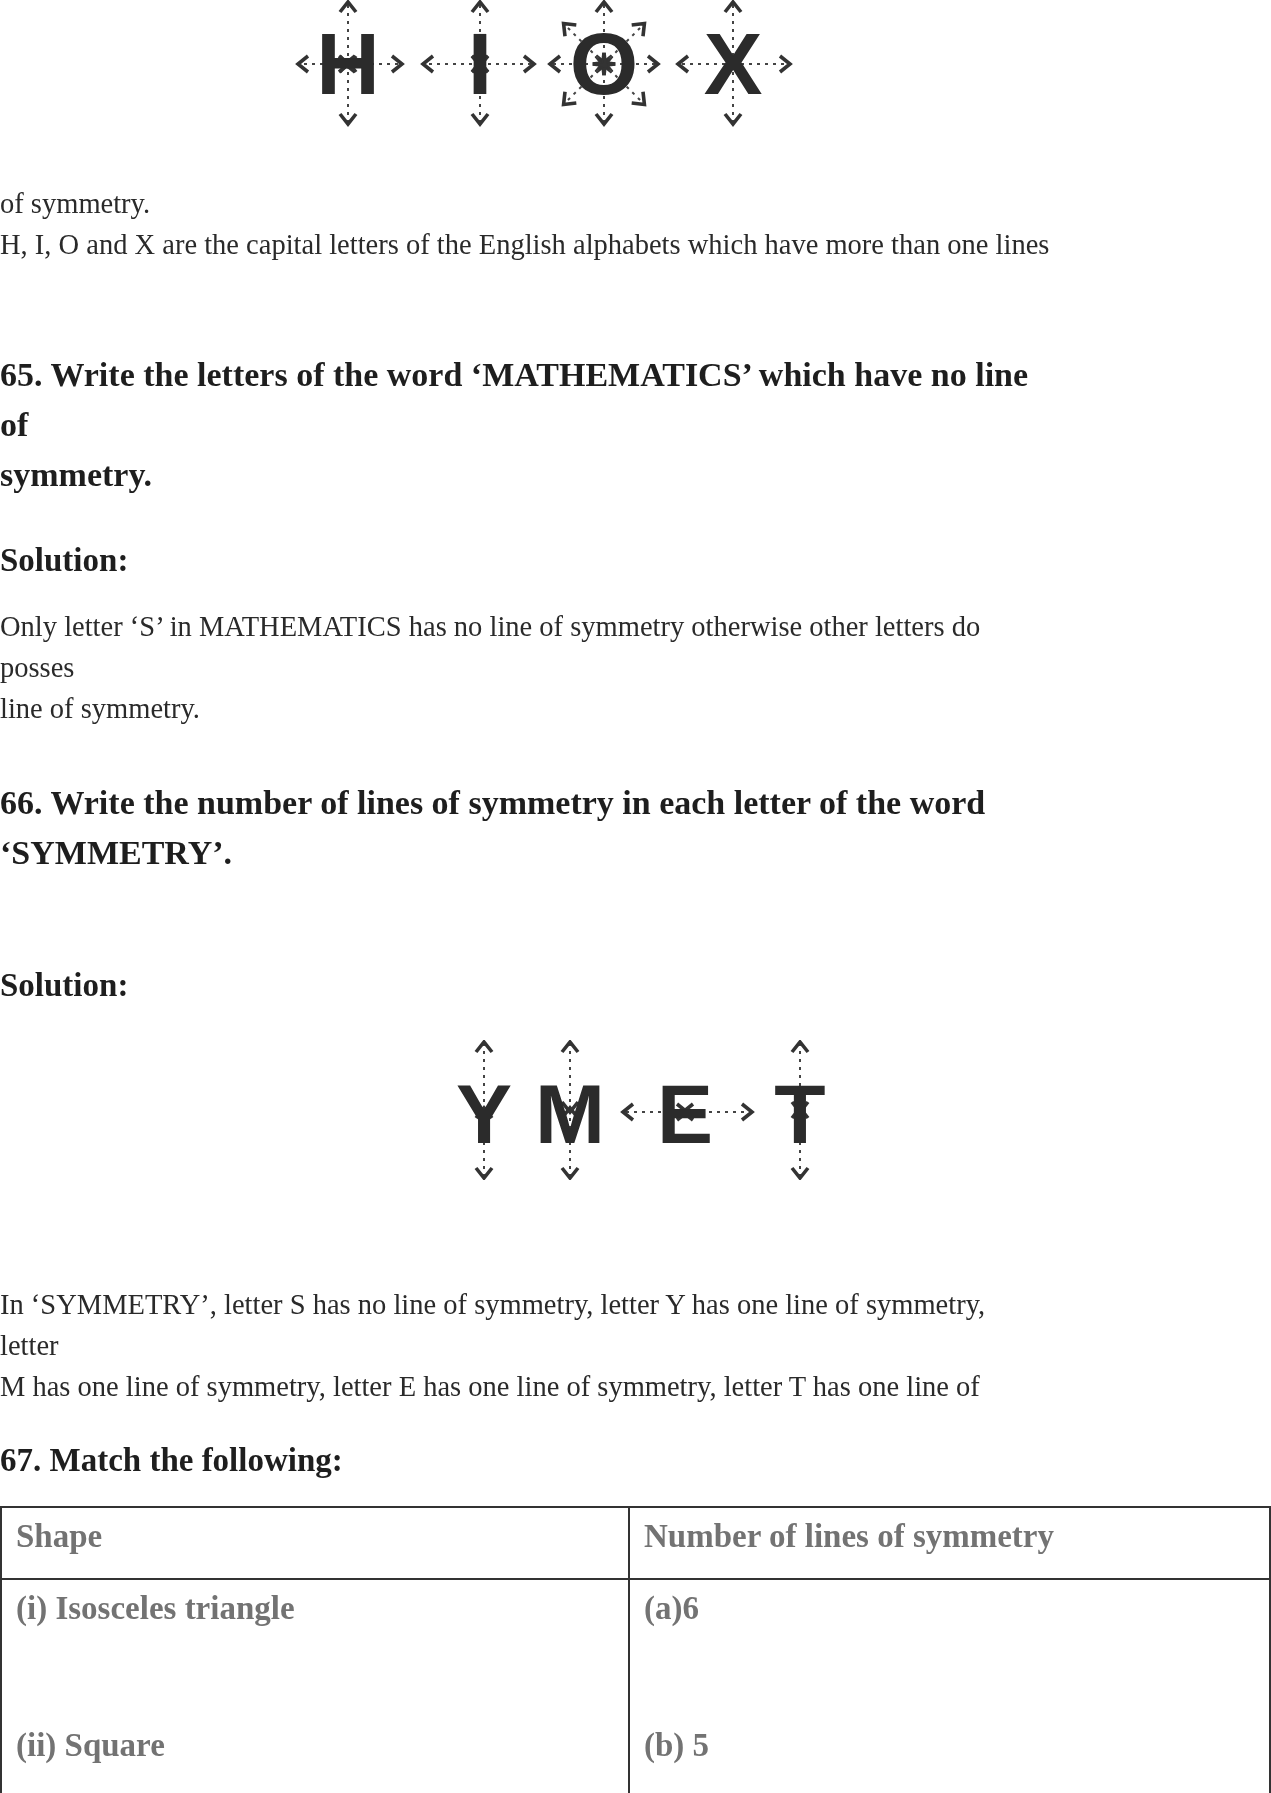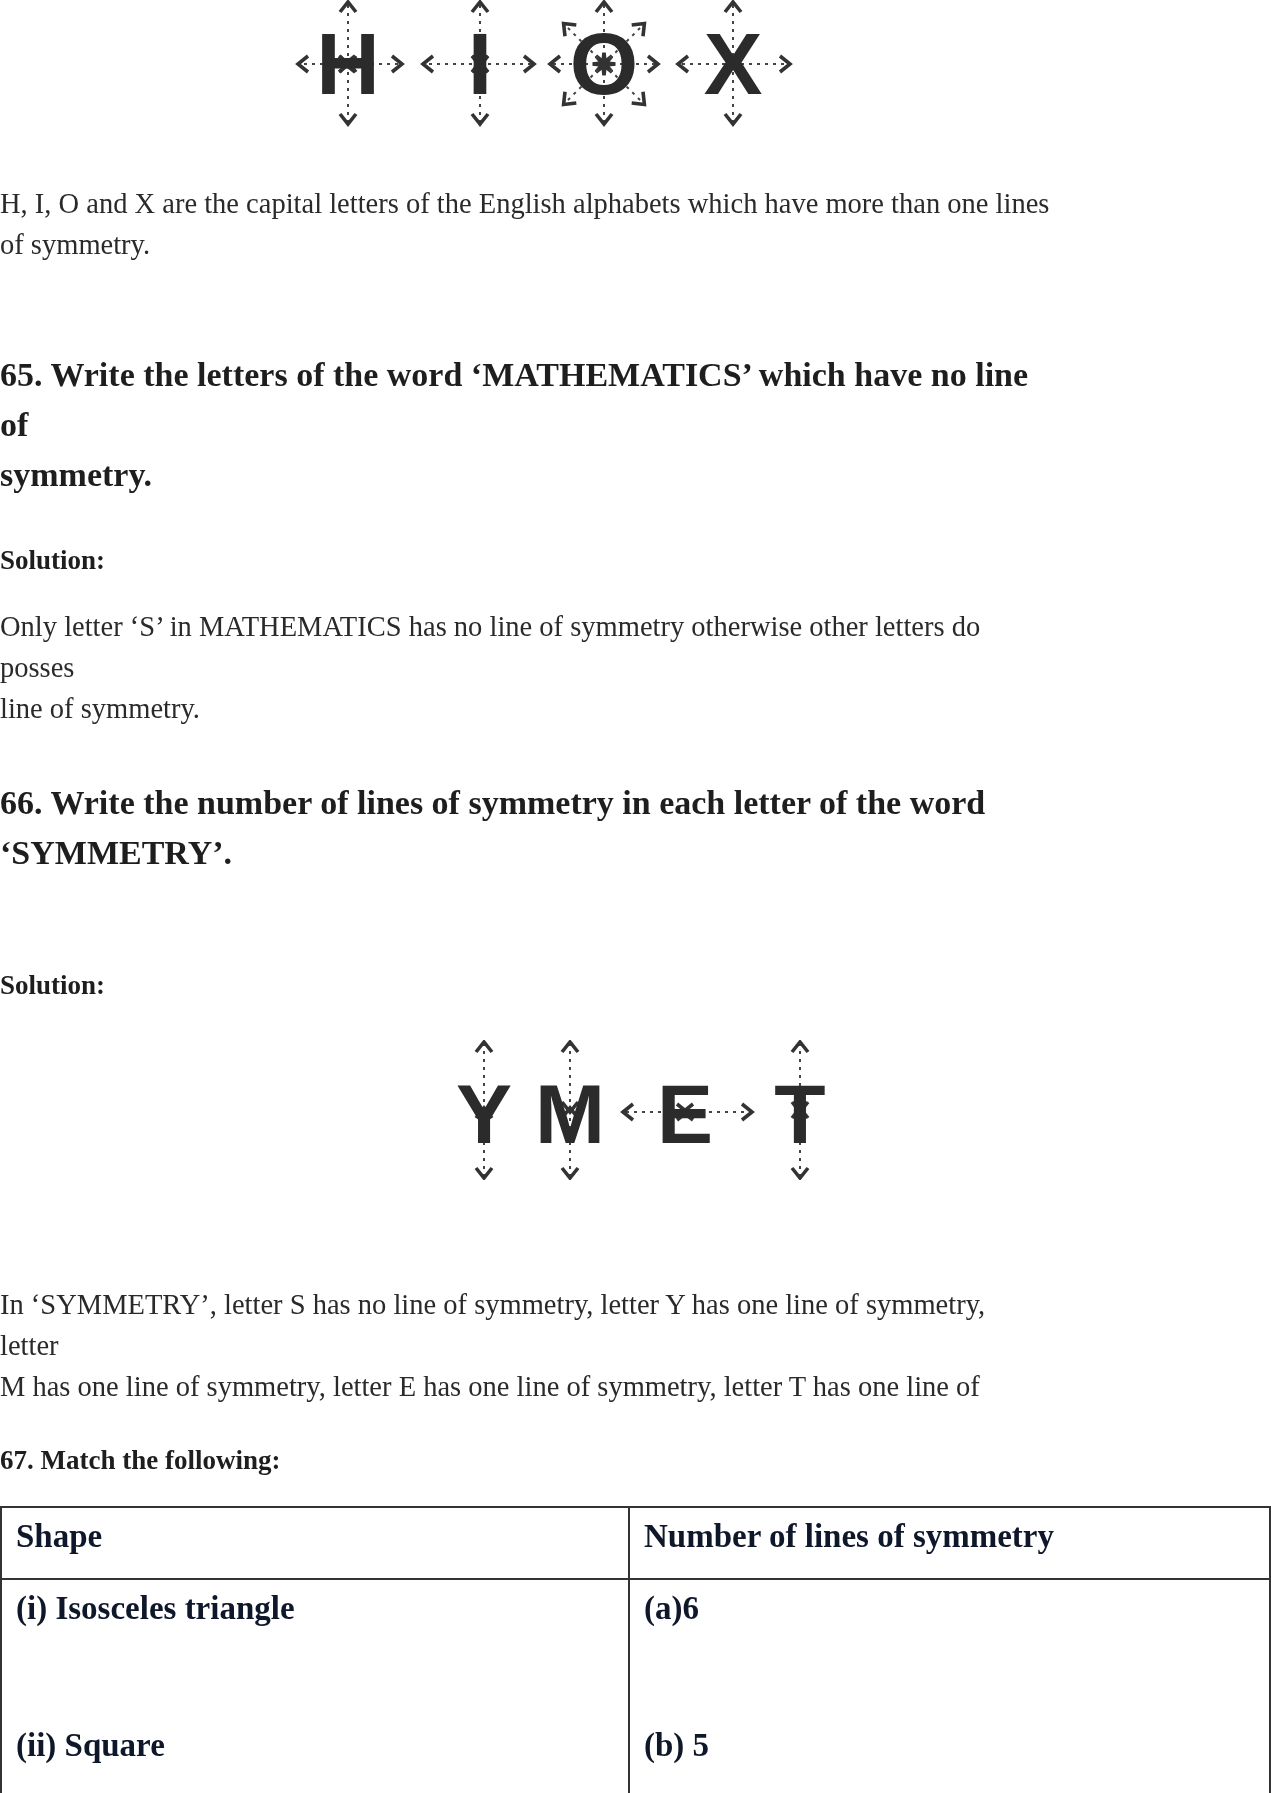--- a/index.html
+++ b/index.html
@@ -3,30 +3,30 @@
 <meta charset="utf-8">
 <style>
   html, body { margin: 0; padding: 0; background: #ffffff; }
   body {
     width: 1271px; height: 1793px; position: relative; overflow: hidden;
     font-family: "Liberation Serif", "DejaVu Serif", serif; color: #222222;
   }
   .abs { position: absolute; }
   .body-text { font-size: 28.5px; line-height: 41px; color: #2a2a2a; }
   .q-title { font-size: 34px; line-height: 50px; font-weight: bold; color: #1e1e1e; }
-  .sol { font-size: 27px; font-weight: bold; color: #1e1e1e; line-height: 40px; }
+  .sol { font-size: 33px; font-weight: bold; color: #1e1e1e; line-height: 40px; }
   svg text { font-family: "Liberation Sans", "DejaVu Sans", sans-serif; }
 
   table.match {
     position: absolute; left: 0; top: 1506px; width: 1269px;
     border-collapse: collapse; table-layout: fixed;
   }
   table.match td, table.match th {
     border: 2.5px solid #333333; vertical-align: top; text-align: left;
-    font-size: 33px; font-weight: bold; color: #0f172a; padding: 10px 14px 0 14px;
+    font-size: 33px; font-weight: bold; color: #737373; padding: 10px 14px 0 14px;
   }
   table.match th { height: 60px; }
   .cell-stack { display: block; }
   .cell-stack span { display: block; }
   .cell-stack span.gap { height: 100px; }
 </style>
 </head>
 <body>
 
 <svg class="abs" style="left:290px;top:0;" width="520" height="130" viewBox="0 0 520 130">
@@ -61,22 +61,22 @@
     <line x1="443" y1="64" x2="443" y2="4"></line>
     <line x1="443" y1="64" x2="443" y2="122"></line>
   </g>
   <text x="58" y="94" font-size="88" font-weight="bold" fill="#2b2b2b" text-anchor="middle">H</text>
   <text x="190" y="94" font-size="88" font-weight="bold" fill="#2b2b2b" text-anchor="middle">I</text>
   <text x="314" y="94" font-size="88" font-weight="bold" fill="#2b2b2b" text-anchor="middle">O</text>
   <text x="443" y="94" font-size="88" font-weight="bold" fill="#2b2b2b" text-anchor="middle">X</text>
 </svg>
 
 <div class="abs body-text" style="left:0;top:183px;width:1271px;">
+  <div>of symmetry.</div>
   <div>H, I, O and X are the capital letters of the English alphabets which have more than one lines</div>
-  <div>of symmetry.</div>
 </div>
 
 <div class="abs q-title" style="left:0;top:350px;width:1040px;">
   <div>65. Write the letters of the word ‘MATHEMATICS’ which have no line of</div>
   <div>symmetry.</div>
 </div>
 <div class="abs sol" style="left:0;top:540px;">Solution:</div>
 <div class="abs body-text" style="left:0;top:606px;width:1009px;">
   <div>Only letter ‘S’ in MATHEMATICS has no line of symmetry otherwise other letters do posses</div>
   <div>line of symmetry.</div>

